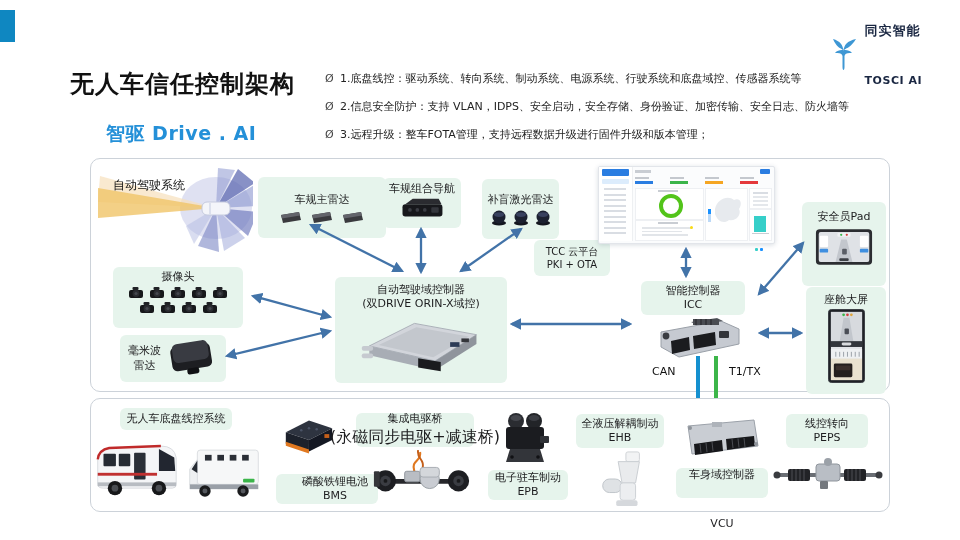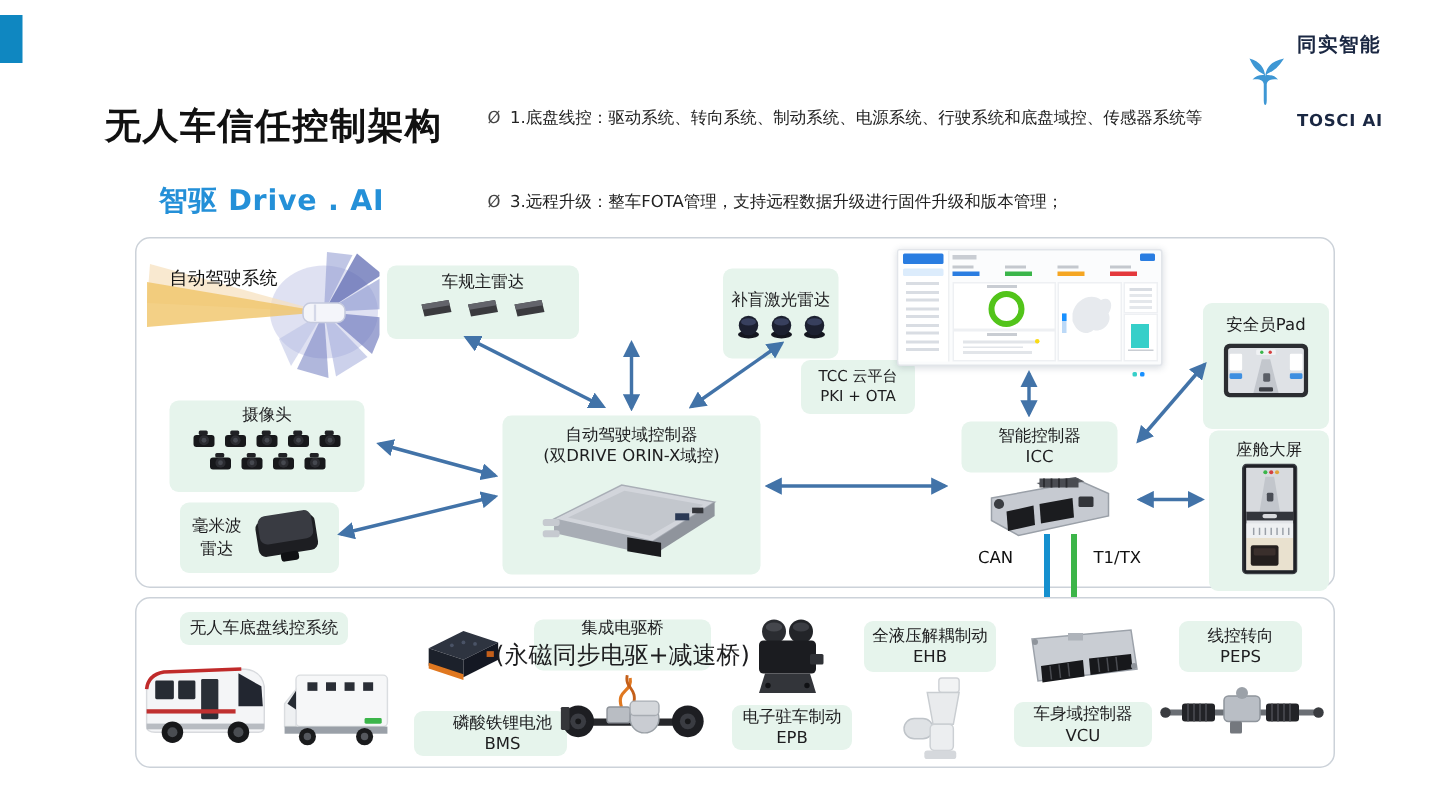--- a/index.html
+++ b/index.html
@@ -43,20 +43,21 @@
         <path d="M2,2 C9,4 12,8 12.5,14 C13,8 16,4 25,2 C20,10 16,11 13.5,12.5 L13.5,13 C16,12.8 19,13.5 21,16 C16,15.5 14,16.5 13.5,19 L13.5,30 C13.5,32 13,33 12.5,33 C12,33 11.5,32 11.5,30 L11.5,19 C11,16.5 9,15.5 4,16 C6,13.5 9,12.8 11.5,13 L11.5,12.5 C9,11 5.5,10 2,2 Z" fill="#3e97d4"></path>
       </svg>
     </span>
     <span class="logo-txt">
       <span class="logo-cn">同实智能</span>
       <span class="logo-en">TOSCI AI</span>
     </span>
   </div>
 
   <div class="bullet" style="top:71px;"><span class="mk">Ø</span><span>1.底盘线控：驱动系统、转向系统、制动系统、电源系统、行驶系统和底盘域控、传感器系统等</span></div>
+  <div class="bullet" style="top:99px;"><span class="mk">Ø</span><span>2.信息安全防护：支持 VLAN，IDPS、安全启动，安全存储、身份验证、加密传输、安全日志、防火墙等</span></div>
   <div class="bullet" style="top:127px;"><span class="mk">Ø</span><span>3.远程升级：整车FOTA管理，支持远程数据升级进行固件升级和版本管理；</span></div>
 
   <div class="panel" style="left:90px;top:158px;width:798px;height:232px;"></div>
 
   <div class="abs" style="left:98px;top:166px;">
     <svg width="155" height="88" viewBox="0 0 155 88">
       <ellipse cx="118" cy="42" rx="36" ry="31" fill="#9aa3d6" opacity="0.32"></ellipse>
       <path d="M118,42 L2,10 L0,36 Z" fill="#f7dfbc" opacity="0.7"></path>
       <path d="M118,42 L0,22 L0,52 Z" fill="#f0c468" opacity="0.8"></path>
       <path d="M118,42 L120,2 L137,4 Z" fill="#8d97d0" opacity="0.55"></path>
@@ -65,38 +66,51 @@
       <path d="M118,42 L160,46 L150,70 Z" fill="#6b77bb" opacity="0.65"></path>
       <path d="M118,42 L147,72 L126,85 Z" fill="#9aa4d8" opacity="0.5"></path>
       <path d="M118,42 L121,86 L100,80 Z" fill="#707cc0" opacity="0.55"></path>
       <path d="M118,42 L96,78 L88,60 Z" fill="#b3bce2" opacity="0.5"></path>
       <rect x="104" y="36" width="28" height="13" rx="5" fill="#f4f5fa" stroke="#c5cade" stroke-width="1"></rect>
       <line x1="112" y1="37" x2="112" y2="48" stroke="#d4d8e8" stroke-width="1.5"></line>
     </svg>
   </div>
   <div class="buslabel" style="left:113px;top:177px;font-size:12px;">自动驾驶系统</div>
 
-  <div class="box" style="left:258px;top:177px;width:128px;height:45px;padding-top:4px;align-items:center;">
+  <div class="box" style="left:258px;top:177px;width:128px;height:45px;padding-top:16px;align-items:center;">
     <span class="bl">车规主雷达</span>
     <span style="display:flex;gap:7px;margin-top:3px;">
       <svg width="24" height="14" viewBox="0 0 24 14">
           <path d="M2,5 L20,2 L22,10 L4,13 Z" fill="#3a3a3e"></path>
           <path d="M2,5 L20,2 L21,5.5 L3,8.5 Z" fill="#63646b"></path>
         </svg>
       <svg width="24" height="14" viewBox="0 0 24 14">
           <path d="M2,5 L20,2 L22,10 L4,13 Z" fill="#3a3a3e"></path>
           <path d="M2,5 L20,2 L21,5.5 L3,8.5 Z" fill="#63646b"></path>
         </svg>
       <svg width="24" height="14" viewBox="0 0 24 14">
           <path d="M2,5 L20,2 L22,10 L4,13 Z" fill="#3a3a3e"></path>
           <path d="M2,5 L20,2 L21,5.5 L3,8.5 Z" fill="#63646b"></path>
         </svg>
     </span>
   </div>
 
+  <div class="box" style="left:383px;top:178px;width:78px;height:46px;padding-top:4px;">
+    <span class="bl">车规组合导航</span>
+    <span>
+      <svg width="50" height="26" viewBox="0 0 52 28">
+        <path d="M8,9 L16,3 L44,3 L47,9 Z" fill="#2a2b30"></path>
+        <rect x="5" y="9" width="43" height="13" rx="3" fill="#17181c"></rect>
+        <circle cx="13" cy="15" r="2" fill="#3b3d44"></circle>
+          <circle cx="21" cy="15" r="2" fill="#3b3d44"></circle>
+          <circle cx="29" cy="15" r="2" fill="#3b3d44"></circle>
+        <rect x="36" y="12" width="8" height="6" rx="1" fill="#34363c"></rect>
+      </svg>
+    </span>
+  </div>
 
   <div class="box" style="left:482px;top:179px;width:77px;height:46px;padding-top:14px;">
     <span class="bl">补盲激光雷达</span>
     <span style="display:flex;gap:4px;margin-top:2px;">
       <svg width="18" height="18" viewBox="0 0 18 18">
           <ellipse cx="9" cy="14" rx="7" ry="2.6" fill="#14161f"></ellipse>
           <circle cx="9" cy="8" r="6.5" fill="#1c2030"></circle>
           <ellipse cx="9" cy="5.6" rx="5" ry="2.4" fill="#38405e"></ellipse>
         </svg>
       <svg width="18" height="18" viewBox="0 0 18 18">
@@ -110,21 +124,21 @@
           <ellipse cx="9" cy="5.6" rx="5" ry="2.4" fill="#38405e"></ellipse>
         </svg>
     </span>
   </div>
 
   <div class="box" style="left:534px;top:240px;width:76px;height:36px;justify-content:center;font-size:10px;">
     <span class="bl">TCC 云平台</span>
     <span class="bl">PKI + OTA</span>
   </div>
 
-  <div class="box" style="left:113px;top:267px;width:130px;height:58px;padding-top:3px;">
+  <div class="box" style="left:113px;top:267px;width:130px;height:58px;padding-top:3px;font-family:Liberation Mono, monospace;">
     <span class="bl">摄像头</span>
     <span style="display:flex;gap:5px;margin-top:2px;">
       <svg width="16" height="13" viewBox="0 0 16 13">
           <rect x="4.5" y="1" width="6" height="3" rx="1" fill="#202125"></rect>
           <rect x="1" y="4" width="14" height="8" rx="2" fill="#17181b"></rect>
           <circle cx="8" cy="7.5" r="3.4" fill="#2b2c31"></circle>
           <circle cx="8" cy="7.5" r="1.6" fill="#45484f"></circle>
         </svg>
       <svg width="16" height="13" viewBox="0 0 16 13">
           <rect x="4.5" y="1" width="6" height="3" rx="1" fill="#202125"></rect>
@@ -469,21 +483,21 @@
           <line x1="28" y1="27" x2="29" y2="36"></line>
           <line x1="34" y1="26" x2="35" y2="35"></line>
           <line x1="54" y1="23" x2="55" y2="32"></line>
           <line x1="60" y1="22.5" x2="61" y2="31.5"></line>
           <line x1="66" y1="22" x2="67" y2="31"></line>
         </g>
       <circle cx="12" cy="12" r="2" fill="#8f949b"></circle>
         <circle cx="78" cy="28" r="2" fill="#8f949b"></circle>
     </svg>
   </div>
-  <div class="box" style="left:676px;top:468px;width:92px;height:30px;justify-content:flex-end;">
+  <div class="box" style="left:676px;top:468px;width:92px;height:30px;justify-content:flex-start;gap:35px;">
     <span class="bl">车身域控制器</span>
     <span class="bl">VCU</span>
   </div>
 
   <div class="box" style="left:786px;top:414px;width:82px;height:34px;justify-content:center;">
     <span class="bl">线控转向</span>
     <span class="bl">PEPS</span>
   </div>
   <div class="abs" style="left:772px;top:456px;">
     <svg width="112" height="38" viewBox="0 0 112 38">

